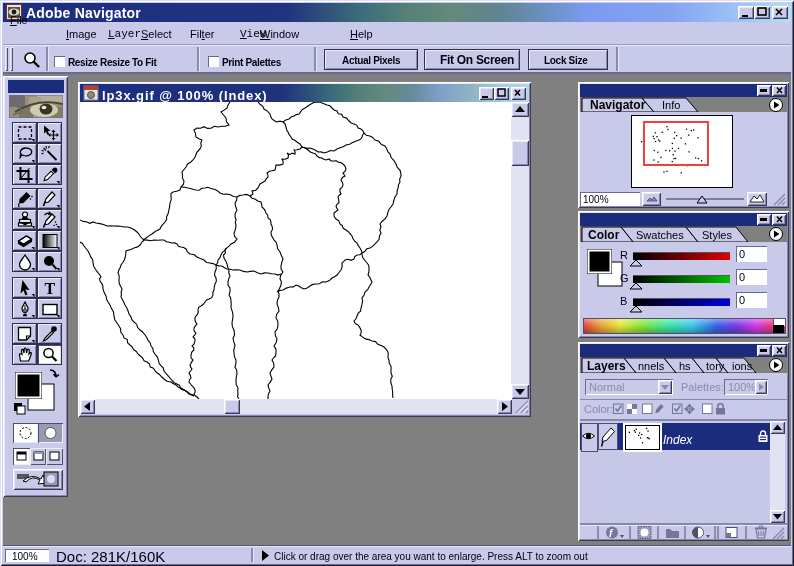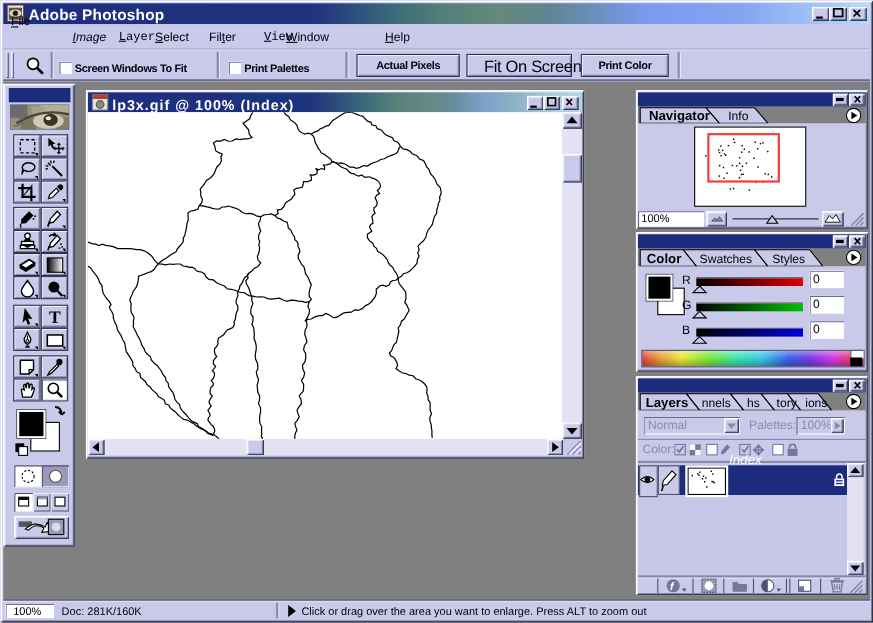--- a/index.html
+++ b/index.html
@@ -21,73 +21,73 @@
 
 <div class="abs" id="titlebar" style="left:3px;top:3px;width:788px;height:19px;
      background:linear-gradient(90deg,#1c2e7e 0%,#20337f 36%,#3a6b7a 45%,#538079 51%,#65897c 57%,#5f8490 63%,#6b91c4 69%,#7b9af0 74%,#84a4f1 85%,#9cc2f6 93%,#b4dcfb 100%);"></div>
 <svg class="abs" style="left:6px;top:4px" width="16" height="16">
   <rect x="0" y="0" width="16" height="16" fill="#7a3020"></rect>
   <rect x="1" y="1" width="14" height="14" fill="#e8e4d8"></rect>
   <rect x="2" y="3" width="12" height="11" fill="#55554d"></rect>
   <ellipse cx="8" cy="8" rx="5.5" ry="3.4" fill="#d8d4c4"></ellipse>
   <circle cx="8" cy="8" r="2.4" fill="#201808"></circle>
 </svg>
-<div class="abs" style="left:26px;top:5px;color:#fff;font-size:14px;font-weight:bold;letter-spacing:.2px;">Adobe Photoshop</div>
+<div class="abs" style="left:26px;top:5px;color:#fff;font-size:14px;font-weight:bold;letter-spacing:.2px;">Adobe Navigator</div>
 
 <div class="abs btn" style="left:738px;top:6px;width:16px;height:13px;"></div>
 <div class="abs btn" style="left:754px;top:6px;width:16px;height:13px;"></div>
 <div class="abs btn" style="left:772px;top:6px;width:16px;height:13px;"></div>
 <svg class="abs" style="left:738px;top:6px" width="50" height="13">
   <rect x="4" y="9" width="6" height="2" fill="#000"></rect>
   <rect x="20" y="2" width="8" height="7" fill="none" stroke="#000" stroke-width="1.6"></rect>
   <path d="M38 3 L44 9 M44 3 L38 9" stroke="#000" stroke-width="1.6"></path>
 </svg>
 
 <div class="abs face" style="left:3px;top:22px;width:788px;height:22px;"></div>
 <div class="abs txt" style="left:10px;top:15px;"><span class="u">F</span>ile</div>
 <div class="abs txt" style="left:38px;top:29px;margin-top:16px;"><span class="u">E</span>dit</div>
-<div class="abs txt" style="left:66px;top:29px;font-style:italic;"><span class="u">I</span>mage</div>
+<div class="abs txt" style="left:66px;top:29px;"><span class="u">I</span>mage</div>
 <div class="abs txt" style="left:108px;top:29px;font-family:Liberation Mono, monospace;"><span class="u">L</span>ayer</div>
 <div class="abs txt" style="left:141px;top:29px;"><span class="u">S</span>elect</div>
 <div class="abs txt" style="left:190px;top:29px;">Fil<span class="u">t</span>er</div>
 <div class="abs txt" style="left:240px;top:29px;font-family:Liberation Mono, monospace;"><span class="u">V</span>iew</div>
 <div class="abs txt" style="left:260px;top:29px;"><span class="u">W</span>indow</div>
 <div class="abs txt" style="left:311px;top:29px;padding-left:39px;"><span class="u">H</span>elp</div>
 
 <div class="abs face" style="left:3px;top:44px;width:788px;height:30px;
      box-shadow:inset 0 -2px 0 #6a6a90, inset 0 1px 0 #9a9ac0, inset 0 2px 0 #e8e8f6;"></div>
 <div class="abs" style="left:5px;top:47px;width:3px;height:24px;box-shadow:inset 1px 1px 0 #eeeef8, inset -1px -1px 0 #50506e;"></div>
 <div class="abs" style="left:10px;top:47px;width:3px;height:24px;box-shadow:inset 1px 1px 0 #eeeef8, inset -1px -1px 0 #50506e;"></div>
 
 <svg class="abs" style="left:22px;top:51px" width="20" height="17">
   <circle cx="8" cy="7" r="5" fill="#fff" stroke="#000" stroke-width="1.6"></circle>
   <line x1="11.5" y1="10.5" x2="17" y2="16" stroke="#000" stroke-width="2.4"></line>
 </svg>
 <div class="abs" style="left:46px;top:47px;width:2px;height:24px;background:#8a8ab0;box-shadow:1px 0 0 #e8e8f6;"></div>
 <div class="abs sunken1" style="left:54px;top:56px;width:11px;height:11px;background:#fff;"></div>
-<div class="abs txt" style="left:68px;top:57px;font-weight:bold;font-size:10px;letter-spacing:-.35px;">Screen Windows To Fit</div>
+<div class="abs txt" style="left:68px;top:57px;font-weight:bold;font-size:10px;letter-spacing:-.35px;">Resize Resize To Fit</div>
 <div class="abs" style="left:197px;top:47px;width:2px;height:24px;background:#8a8ab0;box-shadow:1px 0 0 #e8e8f6;"></div>
 <div class="abs sunken1" style="left:208px;top:56px;width:11px;height:11px;background:#fff;"></div>
 <div class="abs txt" style="left:222px;top:57px;font-weight:bold;font-size:10px;letter-spacing:-.35px;">Print Palettes</div>
 <div class="abs" style="left:314px;top:47px;width:2px;height:24px;background:#8a8ab0;box-shadow:1px 0 0 #e8e8f6;"></div>
 <div class="abs" style="left:324px;top:49px;width:92px;height:19px;background:#c9c9e9;border:1px solid #30304e;box-shadow:inset 1px 1px 0 #eeeef8, inset -1px -1px 0 #8888ae;"></div>
 <div class="abs txt" style="left:342px;top:55px;font-weight:bold;font-size:10px;letter-spacing:-.3px;">Actual Pixels</div>
 <div class="abs" style="left:424px;top:49px;width:94px;height:19px;background:#c9c9e9;border:1px solid #30304e;box-shadow:inset 1px 1px 0 #eeeef8, inset -1px -1px 0 #8888ae;"></div>
-<div class="abs txt" style="left:440px;top:55px;font-weight:normal;font-size:15px;letter-spacing:-.3px;">Fit On Screen</div>
+<div class="abs txt" style="left:440px;top:55px;font-weight:bold;font-size:12px;letter-spacing:-.3px;">Fit On Screen</div>
 <div class="abs" style="left:528px;top:49px;width:78px;height:19px;background:#c9c9e9;border:1px solid #30304e;box-shadow:inset 1px 1px 0 #eeeef8, inset -1px -1px 0 #8888ae;"></div>
-<div class="abs txt" style="left:544px;top:55px;font-weight:bold;font-size:10px;letter-spacing:-.3px;">Print Color</div>
+<div class="abs txt" style="left:544px;top:55px;font-weight:bold;font-size:10px;letter-spacing:-.3px;">Lock Size</div>
 <div class="abs" style="left:616px;top:47px;width:2px;height:24px;background:#8a8ab0;box-shadow:1px 0 0 #e8e8f6;"></div>
 
 <div class="abs" style="left:3px;top:74px;width:788px;height:472px;background:#808080;"></div>
 
 <div class="abs face" style="left:3px;top:546px;width:788px;height:17px;box-shadow:inset 0 1px 0 #e8e8f6;"></div>
 <div class="abs" style="left:3px;top:545px;width:788px;height:1px;background:#55557a;"></div>
 <div class="abs sunken1" style="left:5px;top:549px;width:44px;height:13px;background:#fff;"></div>
 <div class="abs txt" style="left:12px;top:551px;font-size:10px;">100%</div>
-<div class="abs txt" style="left:56px;top:551px;font-size:10px;">Doc: 281K/160K</div>
+<div class="abs txt" style="left:56px;top:551px;font-size:15px;">Doc: 281K/160K</div>
 <div class="abs" style="left:251px;top:548px;width:2px;height:14px;background:#8a8ab0;box-shadow:1px 0 0 #e8e8f6;"></div>
 <svg class="abs" style="left:260px;top:550px" width="10" height="11">
     <path d="M2 0 L9 5.5 L2 11 Z" fill="#000"></path>
   </svg>
 <div class="abs txt" style="left:274px;top:551px;font-size:10px;">Click or drag over the area you want to enlarge. Press ALT to zoom out</div>
 
 <div class="abs face raised" style="left:3px;top:76px;width:65px;height:421px;"></div>
 <div class="abs" style="left:8px;top:80px;width:56px;height:13px;background:#1c2c7c;"></div>
 
 <svg class="abs" style="left:9px;top:95px" width="54" height="23">
@@ -570,21 +570,21 @@
     <rect x="15.0" y="12.3" width="1.3" height="1.3" fill="#000"></rect>
     <rect x="16.0" y="8.9" width="1.3" height="1.3" fill="#000"></rect>
     <rect x="13.0" y="9.7" width="1.3" height="1.3" fill="#000"></rect>
     <rect x="21.7" y="12.1" width="1.3" height="1.3" fill="#000"></rect>
     <rect x="22.4" y="5.4" width="1.3" height="1.3" fill="#000"></rect>
     <rect x="13.9" y="7.3" width="1.3" height="1.3" fill="#000"></rect>
     <rect x="8.8" y="5.0" width="1.3" height="1.3" fill="#000"></rect>
     <rect x="16.9" y="17.1" width="1.3" height="1.3" fill="#000"></rect>
     <rect x="22.6" y="12.3" width="1.3" height="1.3" fill="#000"></rect>
   </svg>
-<div class="abs" style="left:663px;top:411px;color:#fff;font-size:12px;font-style:italic;">Index</div>
+<div class="abs" style="left:663px;top:433px;color:#fff;font-size:12px;font-style:italic;">Index</div>
 <svg class="abs" style="left:758px;top:430px" width="10" height="12">
   <rect x="0.5" y="5" width="9" height="7" fill="#fff"></rect>
   <path d="M2.5 5 v-1.5 a2.5 2.5 0 0 1 5 0 v1.5" stroke="#fff" stroke-width="1.4" fill="none"></path>
   <rect x="2" y="6.5" width="6" height="1.2" fill="#1c2c7c"></rect>
     <rect x="2" y="9" width="6" height="1.2" fill="#1c2c7c"></rect>
 </svg>
 
 <div class="abs" style="left:770px;top:421px;width:15px;height:102px;background:#e2e2f2;"></div>
 <div class="abs btn" style="left:770px;top:421px;width:15px;height:13px;"></div>
 <svg class="abs" style="left:770px;top:421px" width="15" height="13">

